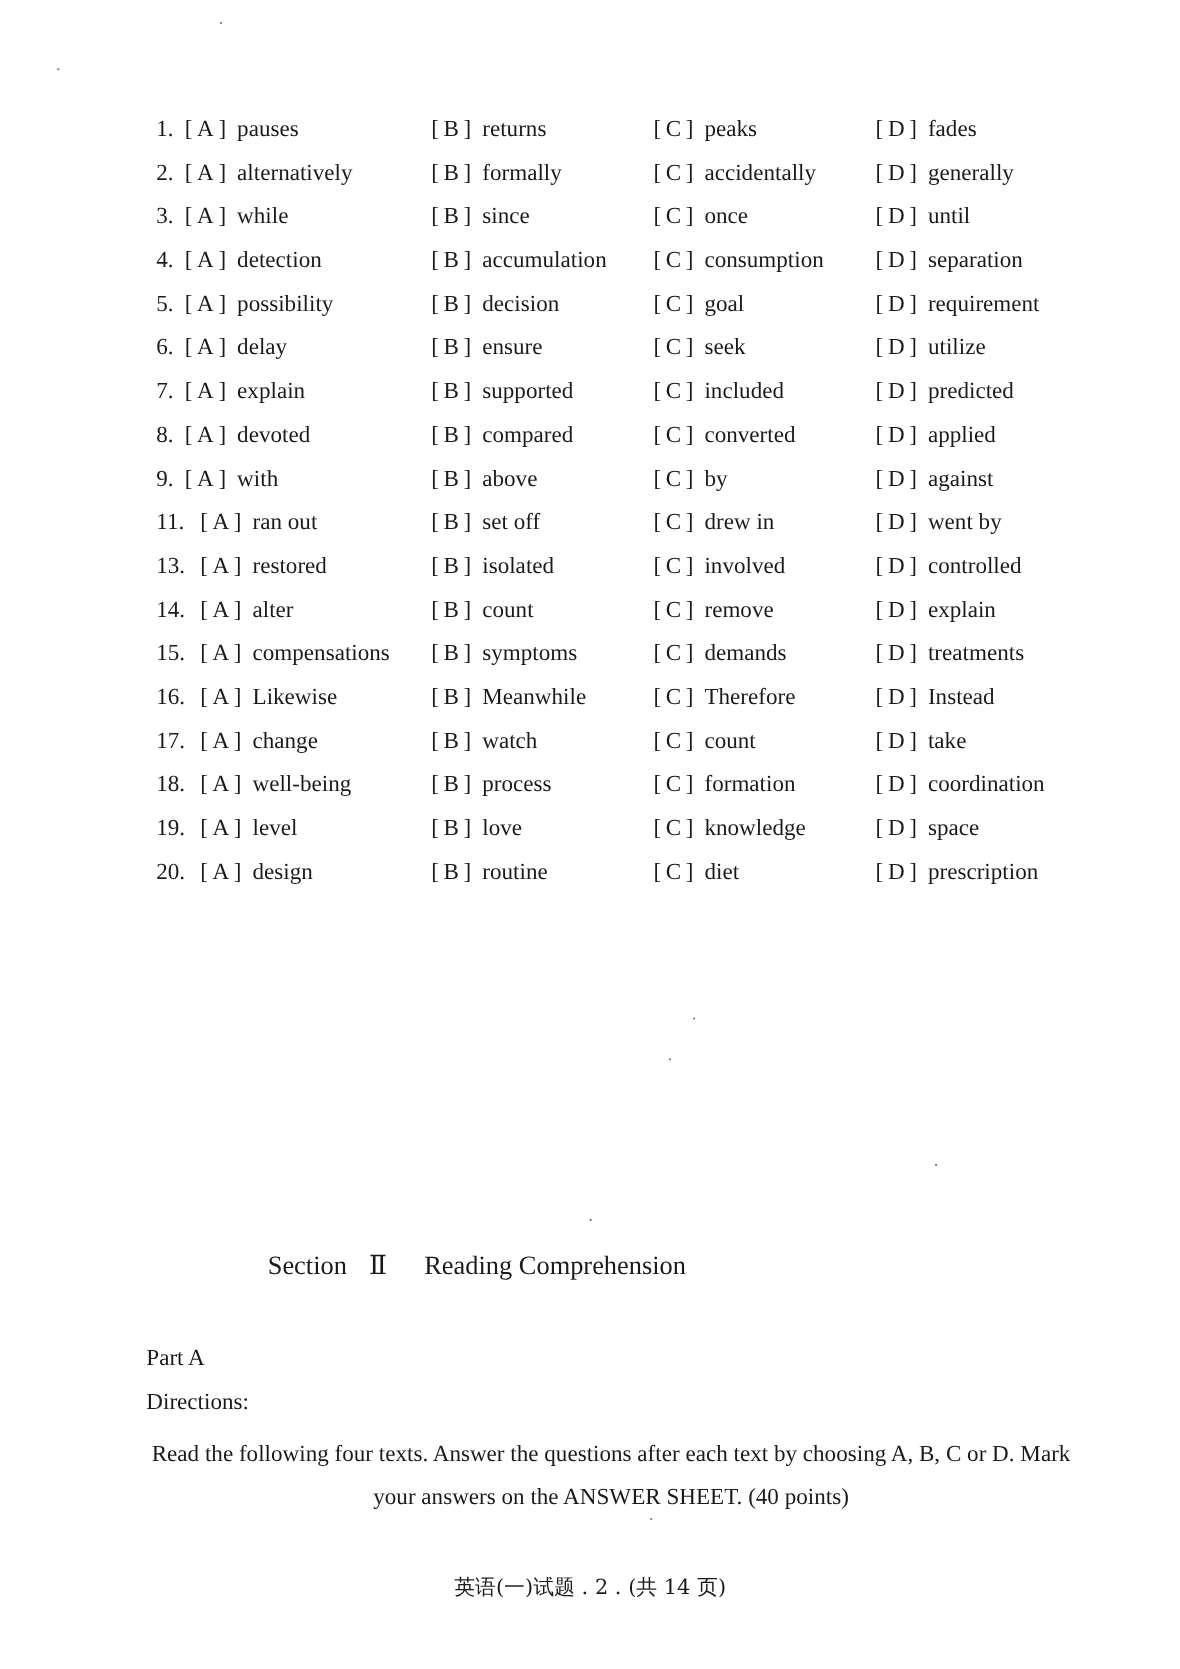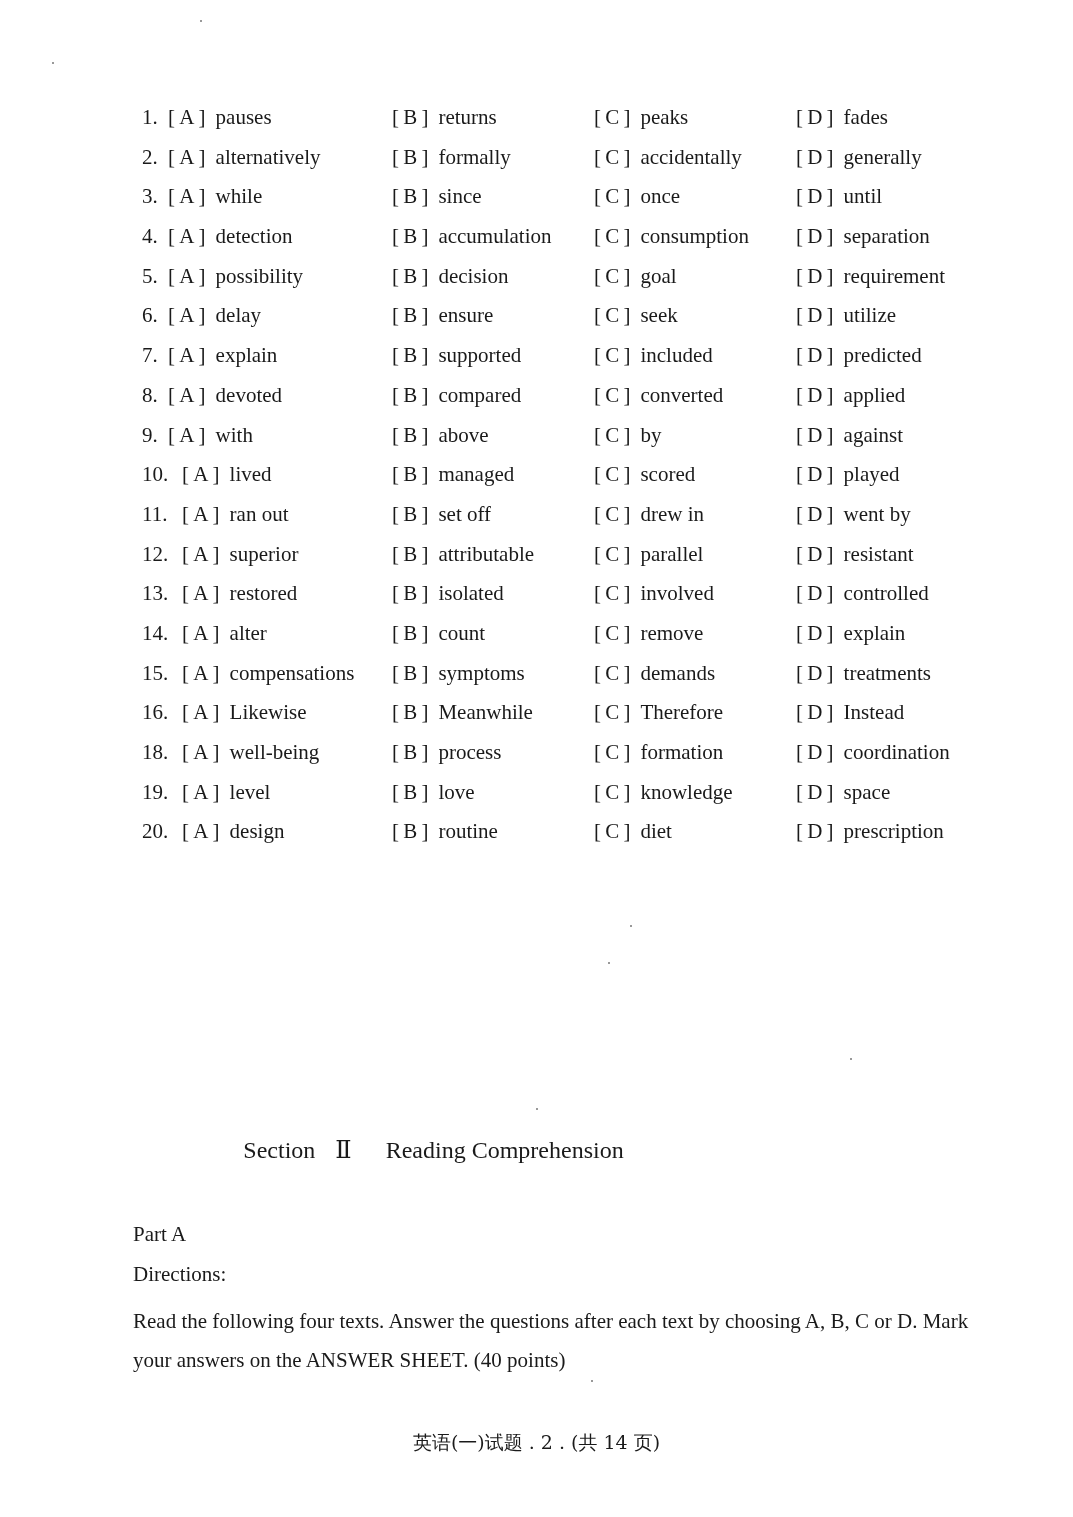--- a/index.html
+++ b/index.html
@@ -17,21 +17,21 @@
   .opt .word { margin-left: 10px; }
   .optA { left: 26px; }
   .optA.wide { left: 40px; }
   .optB { left: 250px; }
   .optC { left: 452px; }
   .optD { left: 654px; }
   .section-title { position: absolute; left: 0; width: 867px; top: 1136px; text-align: center; font-size: 24px; }
   .section-title .roman { margin-right: 28px; }
   .part { position: absolute; left: 133px; top: 1222px; font-size: 21px; font-weight: normal; }
   .directions { position: absolute; left: 133px; top: 1262px; font-size: 21px; font-weight: normal; }
-  .instr { position: absolute; left: 133px; top: 1302px; width: 845px; font-size: 21px; line-height: 39px; }
+  .instr { position: absolute; left: 133px; top: 1302px; width: 845px; font-size: 21px; line-height: 39px; text-align: center; }
   .footer { position: absolute; left: 0; width: 1073px; top: 1430px; text-align: center; font-size: 19px; font-family: "DejaVu Serif", serif; }
   .speck { position: absolute; width: 2px; height: 2px; background: #777; border-radius: 1px; }
 </style>
 </head>
 <body>
 
 <div class="page">
 
   <div class="qtable" id="qtable">
       <div class="qrow">
@@ -91,39 +91,25 @@
         <span class="opt optD"><span class="br">[ D ]</span><span class="word">applied</span></span>
       </div>
       <div class="qrow">
         <span class="qnum">9.</span>
         <span class="opt optA"><span class="br">[ A ]</span><span class="word">with</span></span>
         <span class="opt optB"><span class="br">[ B ]</span><span class="word">above</span></span>
         <span class="opt optC"><span class="br">[ C ]</span><span class="word">by</span></span>
         <span class="opt optD"><span class="br">[ D ]</span><span class="word">against</span></span>
       </div>
       <div class="qrow">
-        <span class="qnum">10.</span>
-        <span class="opt optA wide"><span class="br">[ A ]</span><span class="word">lived</span></span>
-        <span class="opt optB"><span class="br">[ B ]</span><span class="word">managed</span></span>
-        <span class="opt optC"><span class="br">[ C ]</span><span class="word">scored</span></span>
-        <span class="opt optD"><span class="br">[ D ]</span><span class="word">played</span></span>
-      </div>
-      <div class="qrow">
         <span class="qnum">11.</span>
         <span class="opt optA wide"><span class="br">[ A ]</span><span class="word">ran out</span></span>
         <span class="opt optB"><span class="br">[ B ]</span><span class="word">set off</span></span>
         <span class="opt optC"><span class="br">[ C ]</span><span class="word">drew in</span></span>
         <span class="opt optD"><span class="br">[ D ]</span><span class="word">went by</span></span>
-      </div>
-      <div class="qrow">
-        <span class="qnum">12.</span>
-        <span class="opt optA wide"><span class="br">[ A ]</span><span class="word">superior</span></span>
-        <span class="opt optB"><span class="br">[ B ]</span><span class="word">attributable</span></span>
-        <span class="opt optC"><span class="br">[ C ]</span><span class="word">parallel</span></span>
-        <span class="opt optD"><span class="br">[ D ]</span><span class="word">resistant</span></span>
       </div>
       <div class="qrow">
         <span class="qnum">13.</span>
         <span class="opt optA wide"><span class="br">[ A ]</span><span class="word">restored</span></span>
         <span class="opt optB"><span class="br">[ B ]</span><span class="word">isolated</span></span>
         <span class="opt optC"><span class="br">[ C ]</span><span class="word">involved</span></span>
         <span class="opt optD"><span class="br">[ D ]</span><span class="word">controlled</span></span>
       </div>
       <div class="qrow">
         <span class="qnum">14.</span>
@@ -138,20 +124,27 @@
         <span class="opt optB"><span class="br">[ B ]</span><span class="word">symptoms</span></span>
         <span class="opt optC"><span class="br">[ C ]</span><span class="word">demands</span></span>
         <span class="opt optD"><span class="br">[ D ]</span><span class="word">treatments</span></span>
       </div>
       <div class="qrow">
         <span class="qnum">16.</span>
         <span class="opt optA wide"><span class="br">[ A ]</span><span class="word">Likewise</span></span>
         <span class="opt optB"><span class="br">[ B ]</span><span class="word">Meanwhile</span></span>
         <span class="opt optC"><span class="br">[ C ]</span><span class="word">Therefore</span></span>
         <span class="opt optD"><span class="br">[ D ]</span><span class="word">Instead</span></span>
+      </div>
+      <div class="qrow">
+        <span class="qnum">17.</span>
+        <span class="opt optA wide"><span class="br">[ A ]</span><span class="word">change</span></span>
+        <span class="opt optB"><span class="br">[ B ]</span><span class="word">watch</span></span>
+        <span class="opt optC"><span class="br">[ C ]</span><span class="word">count</span></span>
+        <span class="opt optD"><span class="br">[ D ]</span><span class="word">take</span></span>
       </div>
       <div class="qrow">
         <span class="qnum">18.</span>
         <span class="opt optA wide"><span class="br">[ A ]</span><span class="word">well-being</span></span>
         <span class="opt optB"><span class="br">[ B ]</span><span class="word">process</span></span>
         <span class="opt optC"><span class="br">[ C ]</span><span class="word">formation</span></span>
         <span class="opt optD"><span class="br">[ D ]</span><span class="word">coordination</span></span>
       </div>
       <div class="qrow">
         <span class="qnum">19.</span>

